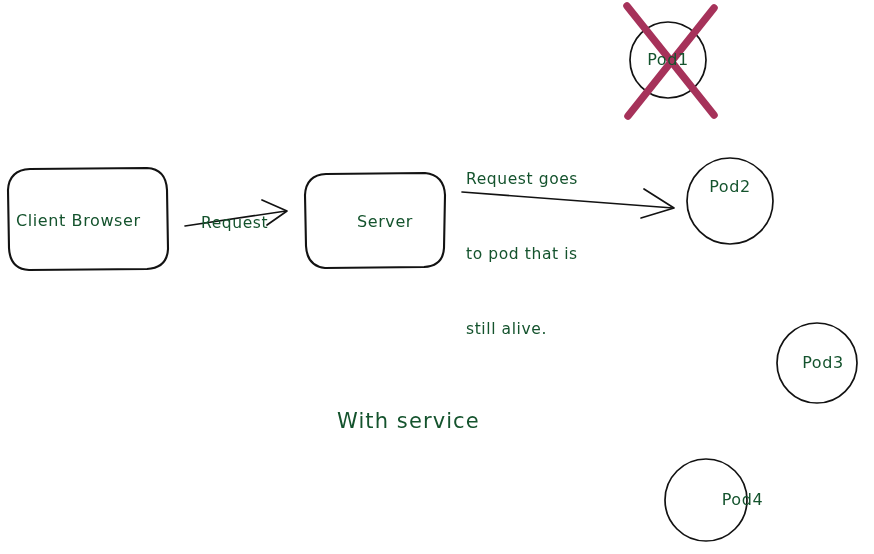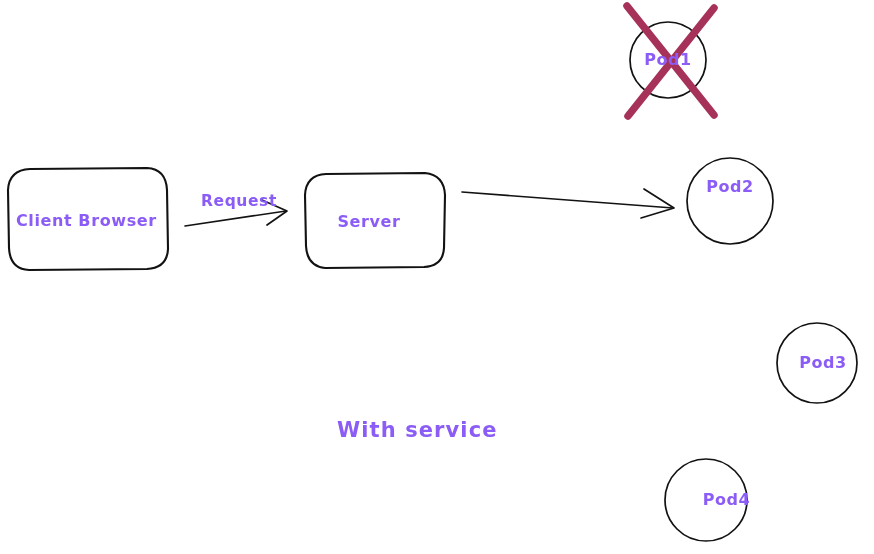--- a/index.html
+++ b/index.html
@@ -38,35 +38,36 @@
   }
   .cross-stroke {
     fill: none;
     stroke: #a6325a;
     stroke-width: 7.5;
     stroke-linecap: round;
   }
   .hand-text {
     position: absolute;
     font-family: "DejaVu Sans", sans-serif;
-    color: #8b5cf6;
-    font-weight: 700;
+    color: #14532d;
+    font-weight: 400;
     letter-spacing: 0.6px;
     white-space: pre;
     user-select: none;
   }
   .node-label {
     font-size: 16px;
     text-align: center;
   }
   .box-label {
     font-size: 16px;
   }
   .edge-label {
     font-size: 15.5px;
+    margin-top: 22px;
   }
   .annotation {
     font-size: 15.5px;
     line-height: 25px;
   }
   .caption {
     font-size: 21px;
     letter-spacing: 1.1px;
   }
 </style>
@@ -114,26 +115,31 @@
     <g>
       <circle class="sketch-stroke-thin" cx="706" cy="500" r="41"></circle>
     </g>
 
   </svg>
 
   <div class="hand-text box-label" style="left:16px; top:211px; width:144px; text-align:left;">Client Browser</div>
 
   <div class="hand-text edge-label" style="left:201px; top:192px;">Request</div>
 
-  <div class="hand-text box-label" style="left:300px; top:212px; width:138px; text-align:center;">Server</div>
+  <div class="hand-text box-label" style="left:316px; top:212px; width:138px; text-align:center;">Server</div>
 
+  <div class="hand-text annotation" style="left:466px; top:117px;">
+    <div>Request goes</div>
+    <div>to pod that is</div>
+    <div>still alive.</div>
+  </div>
 
   <div class="hand-text node-label" style="left:628px; top:50px; width:80px;">Pod1</div>
 
   <div class="hand-text node-label" style="left:690px; top:177px; width:80px;">Pod2</div>
 
   <div class="hand-text node-label" style="left:777px; top:353px; width:92px;">Pod3</div>
 
-  <div class="hand-text node-label" style="left:682px; top:490px; width:89px;">Pod4</div>
+  <div class="hand-text node-label" style="left:698px; top:490px; width:89px;">Pod4</div>
 
-  <div class="hand-text caption" style="left:337px; top:409px;margin-top:9px;">With service</div>
+  <div class="hand-text caption" style="left:337px; top:409px;">With service</div>
 
 </div>
 
 </body></html>

